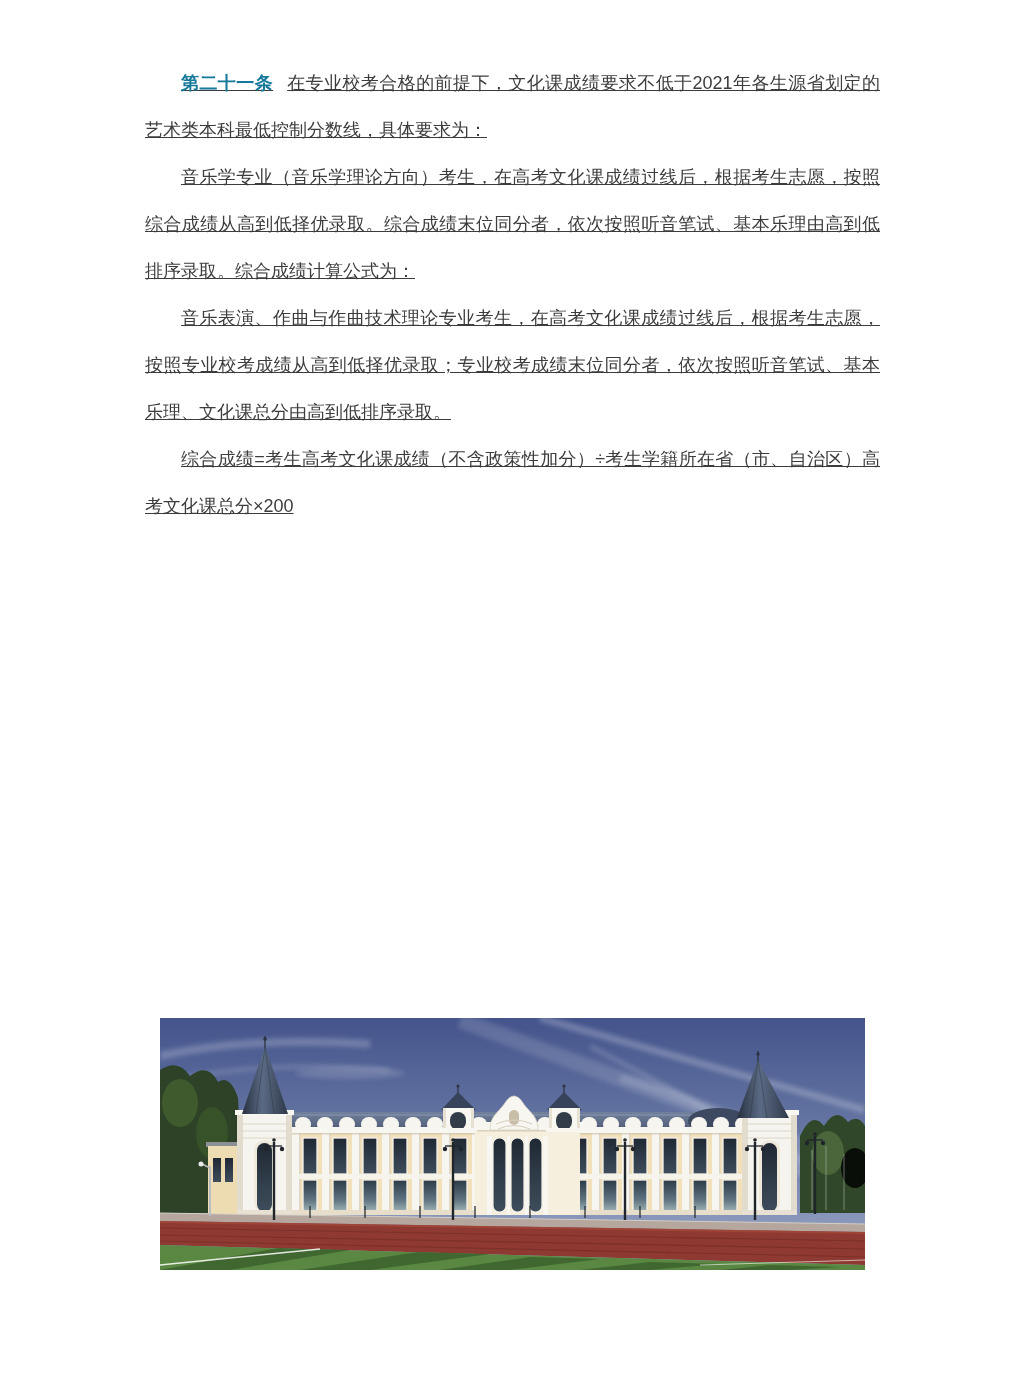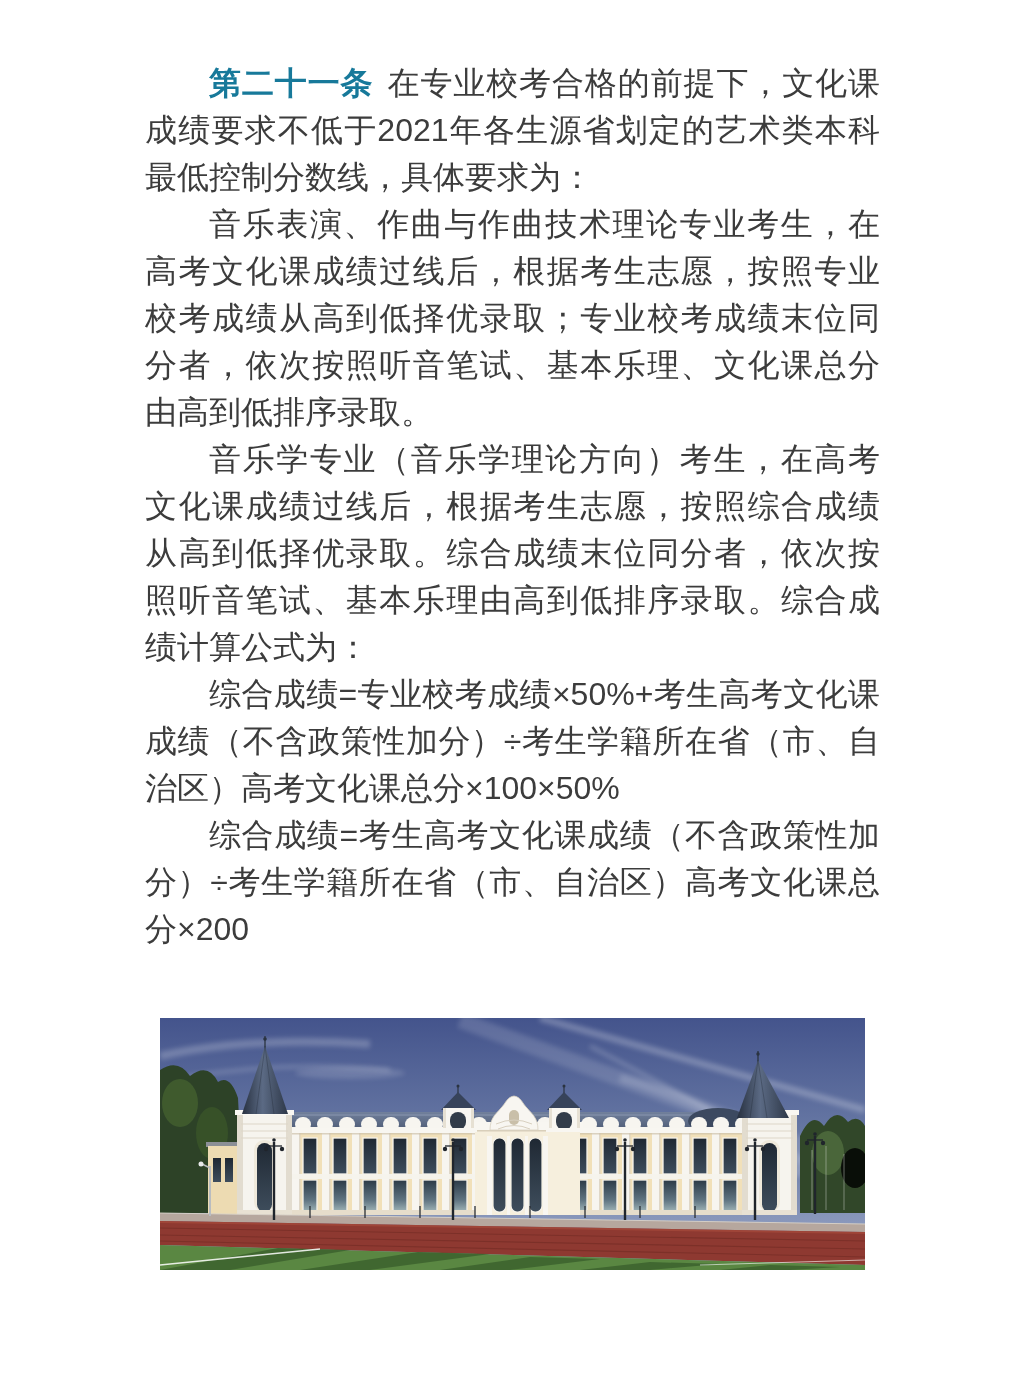--- a/index.html
+++ b/index.html
@@ -3,38 +3,37 @@
 <meta charset="utf-8">
 <style>
   html,body{margin:0;padding:0;}
   body{
     width:1024px;height:1379px;position:relative;overflow:hidden;
     background:#ffffff;
     font-family:"Liberation Sans","DejaVu Sans",sans-serif;
   }
   .text-block{
     position:absolute;left:145px;top:60px;width:735px;
-    color:#3c3c3c;font-size:32px;line-height:47px;
-    text-align:justify;text-justify:inter-ideograph;
+    color:#3c3c3c;font-size:18px;line-height:47px;
+    text-align:justify;text-justify:inter-ideograph;text-decoration:underline;
   }
   .text-block p{margin:0;text-indent:2em;}
   .lead{font-weight:bold;color:#17799a;margin-right:14px;}
   .photo{position:absolute;left:160px;top:1018px;width:705px;height:252px;}
   .photo svg{display:block;width:100%;height:100%;}
 </style>
 </head>
 <body>
 
 <div class="text-block">
   <p>
     <span class="lead">第二十一条</span><span>在专业校考合格的前提下，文化课成绩要求不低于2021年各生源省划定的艺术类本科最低控制分数线，具体要求为：</span>
   </p>
+  <p>音乐学专业（音乐学理论方向）考生，在高考文化课成绩过线后，根据考生志愿，按照综合成绩从高到低择优录取。综合成绩末位同分者，依次按照听音笔试、基本乐理由高到低排序录取。综合成绩计算公式为：</p>
   <p>音乐表演、作曲与作曲技术理论专业考生，在高考文化课成绩过线后，根据考生志愿，按照专业校考成绩从高到低择优录取；专业校考成绩末位同分者，依次按照听音笔试、基本乐理、文化课总分由高到低排序录取。</p>
-  <p>音乐学专业（音乐学理论方向）考生，在高考文化课成绩过线后，根据考生志愿，按照综合成绩从高到低择优录取。综合成绩末位同分者，依次按照听音笔试、基本乐理由高到低排序录取。综合成绩计算公式为：</p>
-  <p>综合成绩=专业校考成绩×50%+考生高考文化课成绩（不含政策性加分）÷考生学籍所在省（市、自治区）高考文化课总分×100×50%</p>
   <p>综合成绩=考生高考文化课成绩（不含政策性加分）÷考生学籍所在省（市、自治区）高考文化课总分×200</p>
 </div>
 
 <div class="photo">
 <svg viewBox="0 0 705 252" preserveAspectRatio="none" xmlns="http://www.w3.org/2000/svg">
   <defs>
     <linearGradient id="sky" x1="0" y1="0" x2="0" y2="1">
       <stop offset="0" stop-color="#44548c"></stop>
       <stop offset="0.55" stop-color="#6e7fa9"></stop>
       <stop offset="1" stop-color="#9da9c8"></stop>

